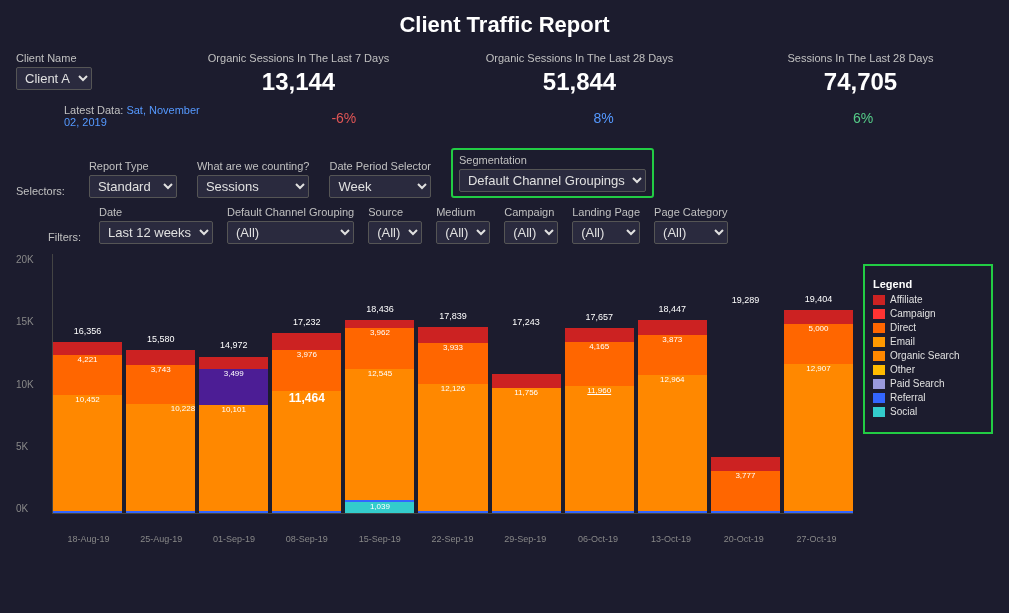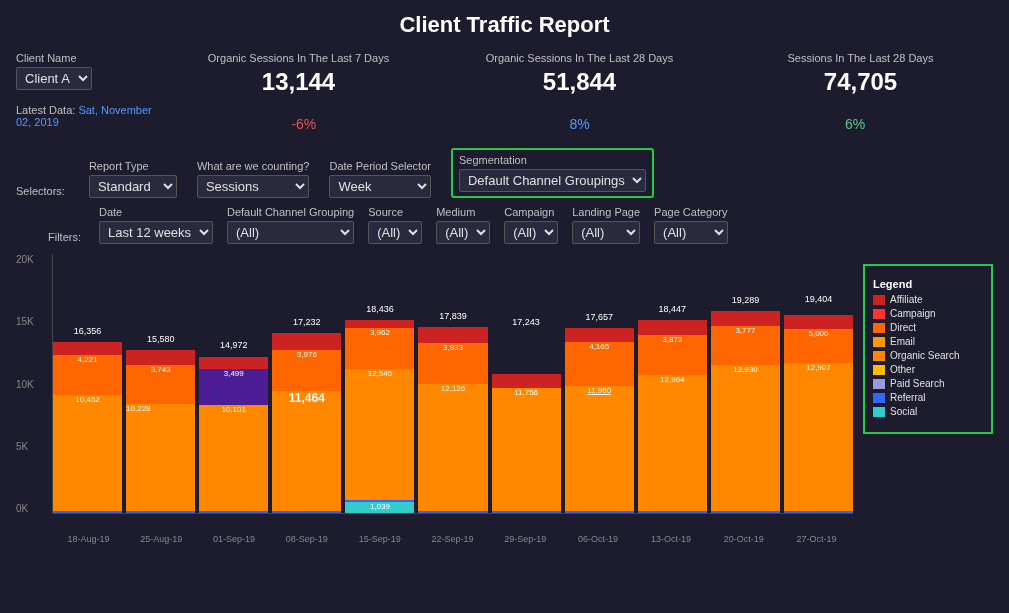--- a/index.html
+++ b/index.html
@@ -270,21 +270,21 @@
         <div class="metric-label">Organic Sessions In The Last 28 Days</div>
         <div class="metric-value">51,844</div>
       </div>
       <div class="metric-group">
         <div class="metric-label">Sessions In The Last 28 Days</div>
         <div class="metric-value">74,705</div>
       </div>
     </div>
   </div>
 
-  <div style="display:flex; align-items:center; margin-bottom:10px;">
+  <div style="display:flex; margin-bottom:10px;margin-left:48px;">
     <div style="width:150px;">
       <div class="latest-data">
         <span>Latest Data:</span>
         <span class="date-val">Sat, November 02, 2019</span>
       </div>
     </div>
     <div class="changes-row">
       <div class="change-group">
         <div class="metric-change-red">-6%</div>
       </div>
@@ -405,21 +405,21 @@
               <div class="bar-value-label" style="font-size: 8px; color: rgb(255, 255, 255); text-align: center;">4,221</div>
             </div>
             <div class="bar-segment" style="height: 15.1905px; background: rgb(204, 34, 34); min-height: 1px;"></div>
           </div>
         </div>
         <div class="bar-group">
           <div class="bar-stack" style="height: 162.882px;">
             <div class="bar-total-label">15,580</div>
             <div class="bar-segment" style="height: 2.09091px; background: rgb(51, 102, 255); min-height: 1px;"></div>
             <div class="bar-segment" style="height: 106.929px; background: rgb(255, 136, 0); min-height: 1px;">
-              <div class="bar-value-label" style="font-size: 8px; color: rgb(255, 255, 255); text-align: left;">10,228</div>
+              <div class="bar-value-label" style="font-size: 8px; color: rgb(255, 255, 255); text-align: right;">10,228</div>
             </div>
             <div class="bar-segment" style="height: 39.1314px; background: rgb(255, 102, 0); min-height: 1px;">
               <div class="bar-value-label" style="font-size: 8px; color: rgb(255, 255, 255); text-align: center;">3,743</div>
             </div>
             <div class="bar-segment" style="height: 14.7305px; background: rgb(204, 34, 34); min-height: 1px;"></div>
           </div>
         </div>
         <div class="bar-group">
           <div class="bar-stack" style="height: 156.525px;">
             <div class="bar-total-label">14,972</div>
@@ -508,37 +508,34 @@
             <div class="bar-segment" style="height: 40.4905px; background: rgb(255, 102, 0); min-height: 1px;">
               <div class="bar-value-label" style="font-size: 8px; color: rgb(255, 255, 255); text-align: center;">3,873</div>
             </div>
             <div class="bar-segment" style="height: 14.7409px; background: rgb(204, 34, 34); min-height: 1px;"></div>
           </div>
         </div>
         <div class="bar-group">
           <div class="bar-stack" style="height: 201.658px;">
             <div class="bar-total-label">19,289</div>
             <div class="bar-segment" style="height: 2.09091px; background: rgb(51, 102, 255); min-height: 1px;"></div>
-            <div class="bar-segment" style="height: 145.632px; background: rgb(255, 136, 0); min-height: 1px;">
-              <div class="bar-value-label" style="font-size: 8px; color: rgb(255, 255, 255); text-align: center;">13,930</div>
-            </div>
             <div class="bar-segment" style="height: 39.4868px; background: rgb(255, 102, 0); min-height: 1px;">
               <div class="bar-value-label" style="font-size: 8px; color: rgb(255, 255, 255); text-align: center;">3,777</div>
             </div>
             <div class="bar-segment" style="height: 14.4482px; background: rgb(204, 34, 34); min-height: 1px;"></div>
           </div>
         </div>
         <div class="bar-group">
           <div class="bar-stack" style="height: 202.86px;">
             <div class="bar-total-label">19,404</div>
             <div class="bar-segment" style="height: 2.09091px; background: rgb(51, 102, 255); min-height: 1px;"></div>
             <div class="bar-segment" style="height: 148px; background: rgb(255, 136, 0); min-height: 1px;">
               <div class="bar-value-label" style="font-size: 8px; color: rgb(255, 255, 255); text-align: center;">12,907</div>
             </div>
-            <div class="bar-segment" style="height: 34px; background: rgb(255, 102, 0); min-height: 1px;">
+            <div class="bar-segment" style="height: 41px; background: rgb(255, 102, 0); min-height: 1px;">
               <div class="bar-value-label" style="font-size: 8px; color: rgb(255, 255, 255); text-align: center;">5,000</div>
             </div>
             <div class="bar-segment" style="height: 13.5595px; background: rgb(204, 34, 34); min-height: 1px;"></div>
           </div>
         </div>
       </div>
     <div class="x-axis-labels" id="x-axis-labels">
         <div class="x-label">18-Aug-19</div>
         <div class="x-label">25-Aug-19</div>
         <div class="x-label">01-Sep-19</div>

